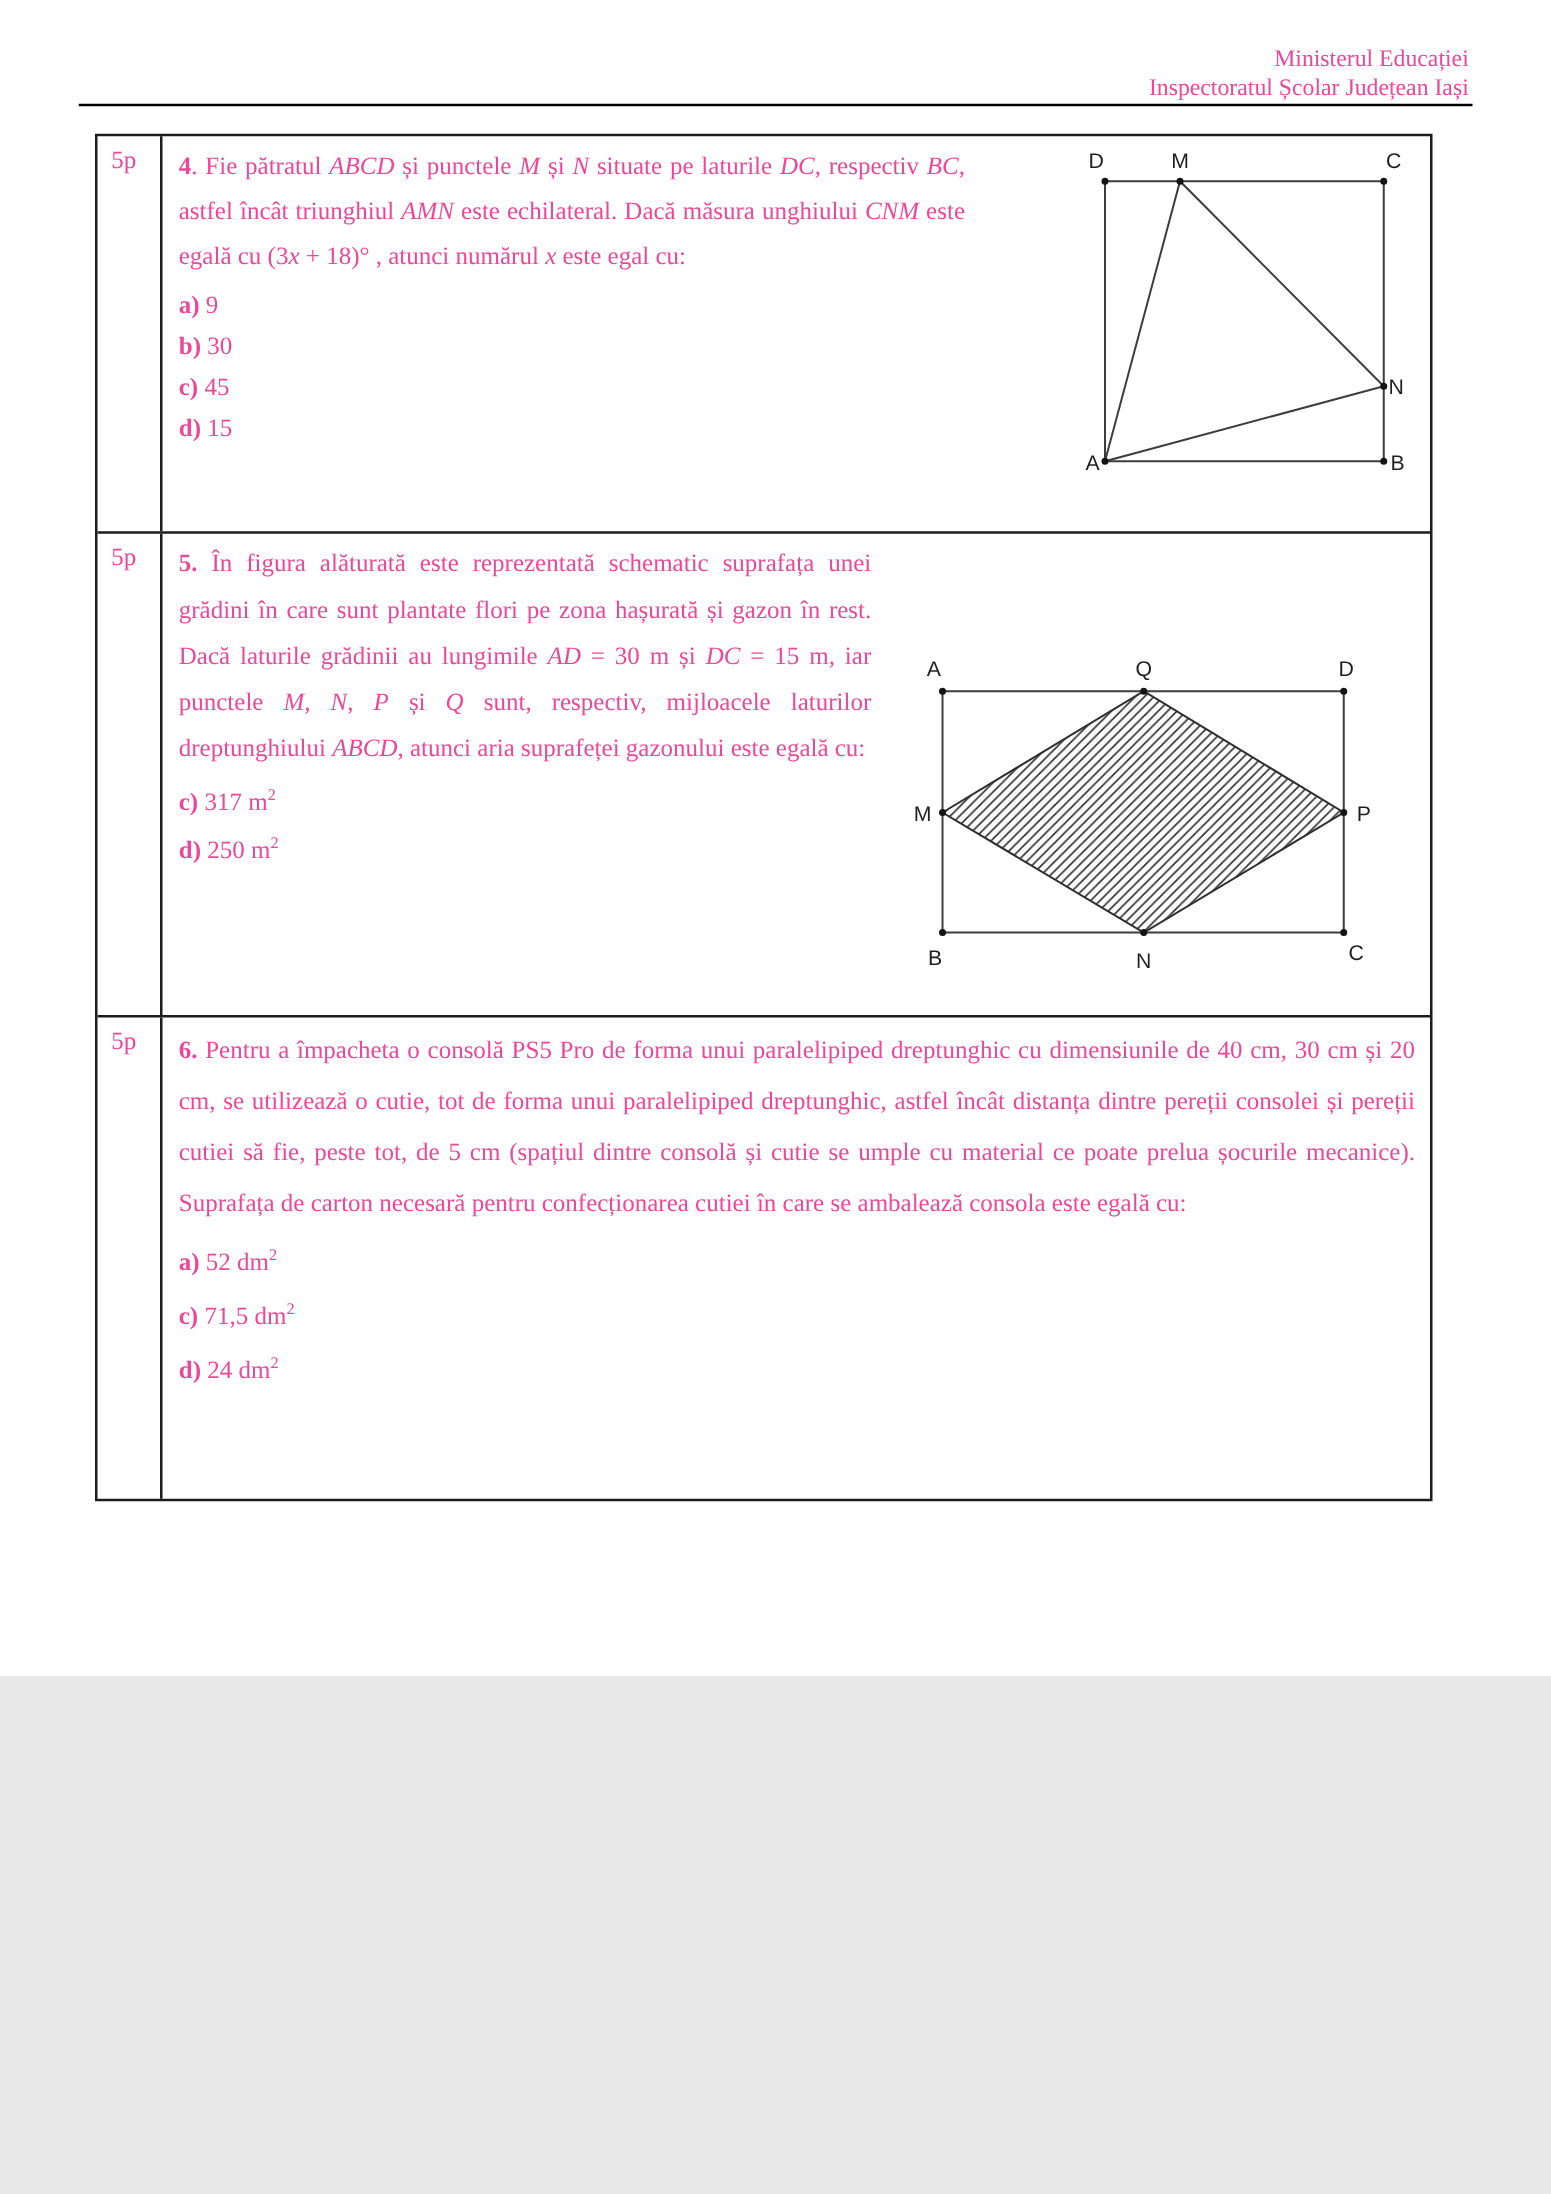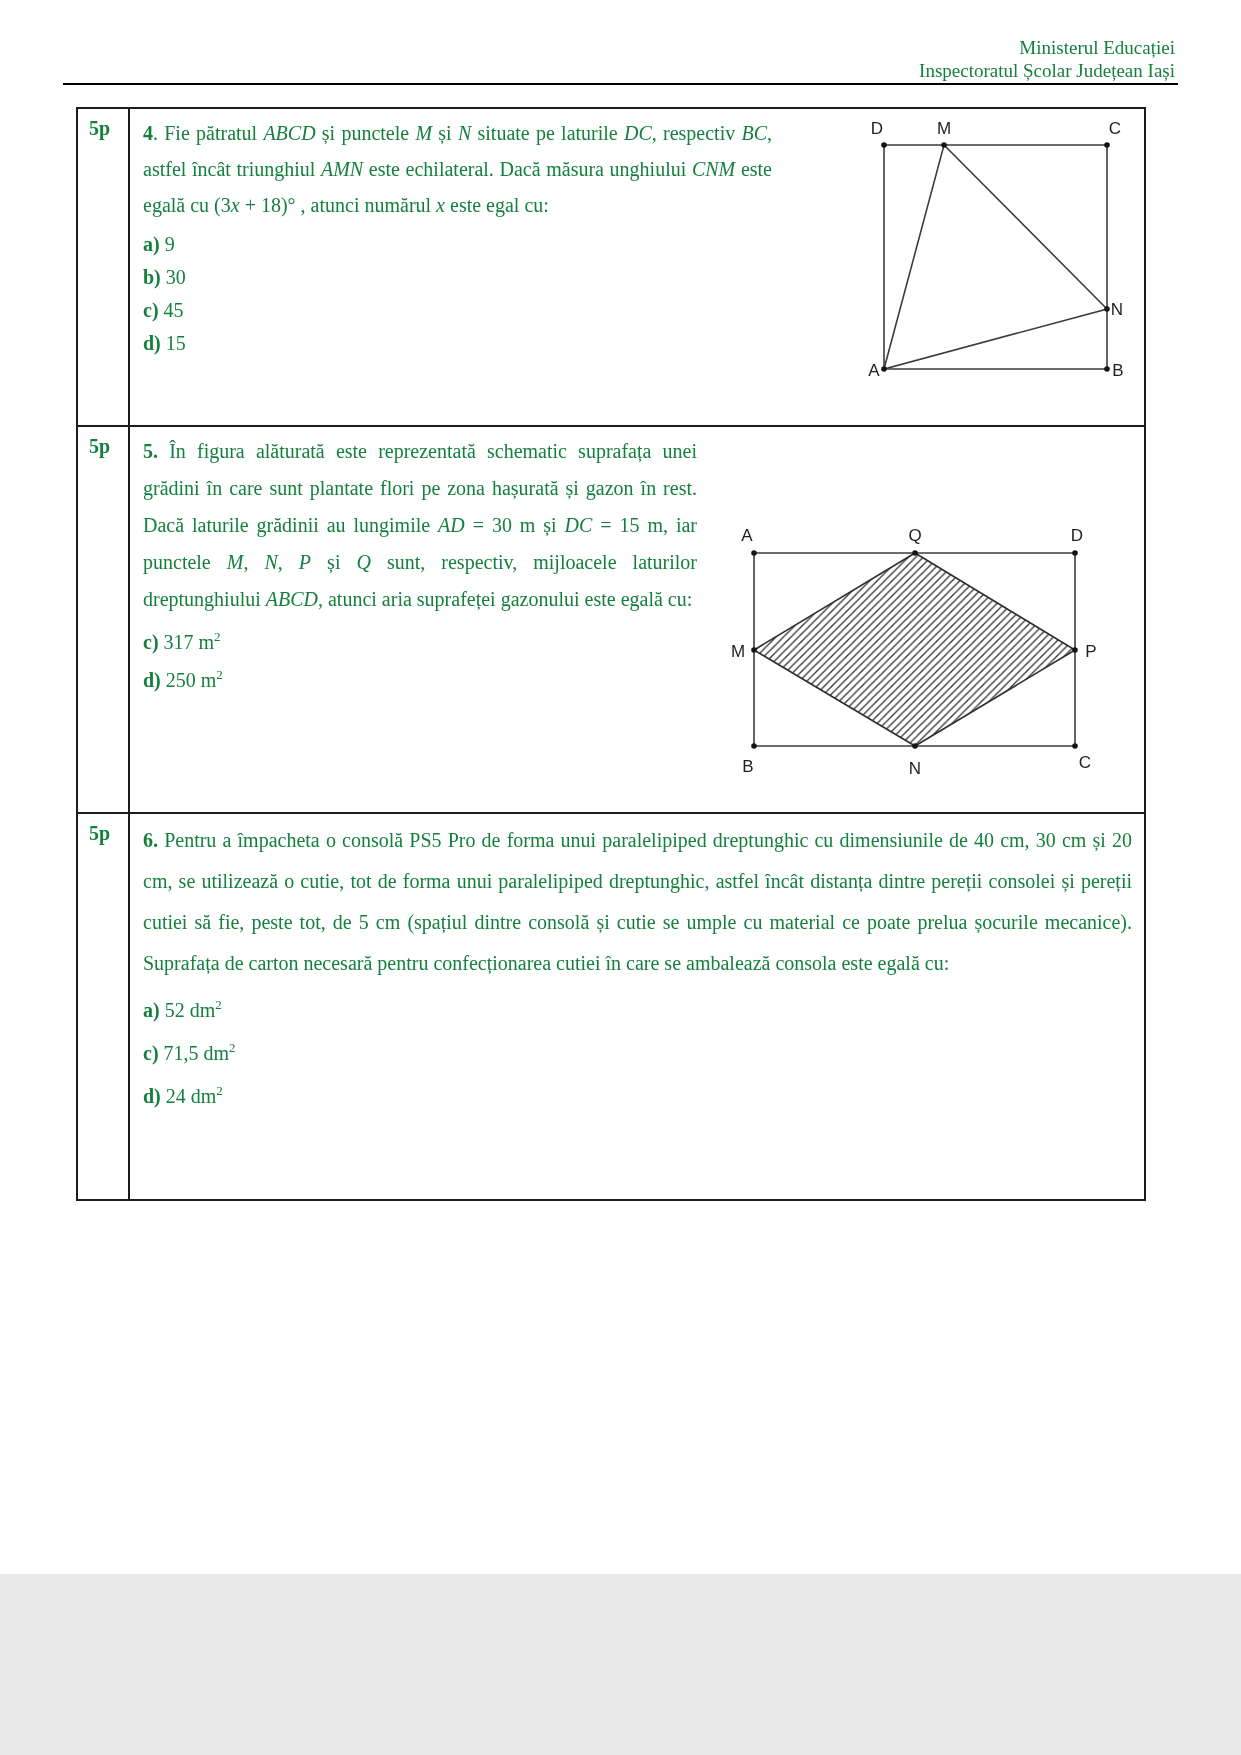--- a/index.html
+++ b/index.html
@@ -1,31 +1,31 @@
 <!DOCTYPE html>
 <html><head>
 <meta charset="utf-8">
 <style>
   html,body{margin:0;padding:0;background:#e8e8e8;}
-  .page{position:relative;width:1241px;height:1574px;background:#ffffff;
-        font-family:"Liberation Serif",serif;color:#15803d;overflow:hidden;}
+  .page{position:relative;width:1241px;height:1341px;background:#ffffff;
+        font-family:"Liberation Serif",serif;color:#ec4899;overflow:hidden;}
 
   
   .header{position:absolute;top:36px;right:66px;text-align:right;
           font-size:19px;line-height:23px;}
   .rule-top{position:absolute;top:83px;left:63px;width:1115px;height:0;
             border-top:2.5px solid #000;}
 
   
   .qtable{position:absolute;top:107px;left:76px;width:1070px;
           border:2px solid #1c1c1c;box-sizing:border-box;}
   .qrow{display:flex;}
   .qrow + .qrow{border-top:2px solid #1c1c1c;}
   .qpoints{flex:0 0 52px;border-right:2px solid #1c1c1c;box-sizing:border-box;
-           font-weight:bold;font-size:20px;padding:8px 0 0 11px;}
+           font-weight:normal;font-size:20px;padding:8px 0 0 11px;}
   .qbody{flex:1;padding:6px 12px 8px 13px;font-size:20px;overflow:hidden;}
   .q1 .qbody{min-height:302px;}
   .q2 .qbody{min-height:371px;}
   .q3 .qbody{min-height:371px;}
 
   .qtext{margin:0;text-align:justify;line-height:36px;}
   .q2 .qtext{line-height:37px;}
   .q3 .qtext{line-height:41px;}
   .opts{margin-top:5px;}
   .opt{line-height:33px;}

